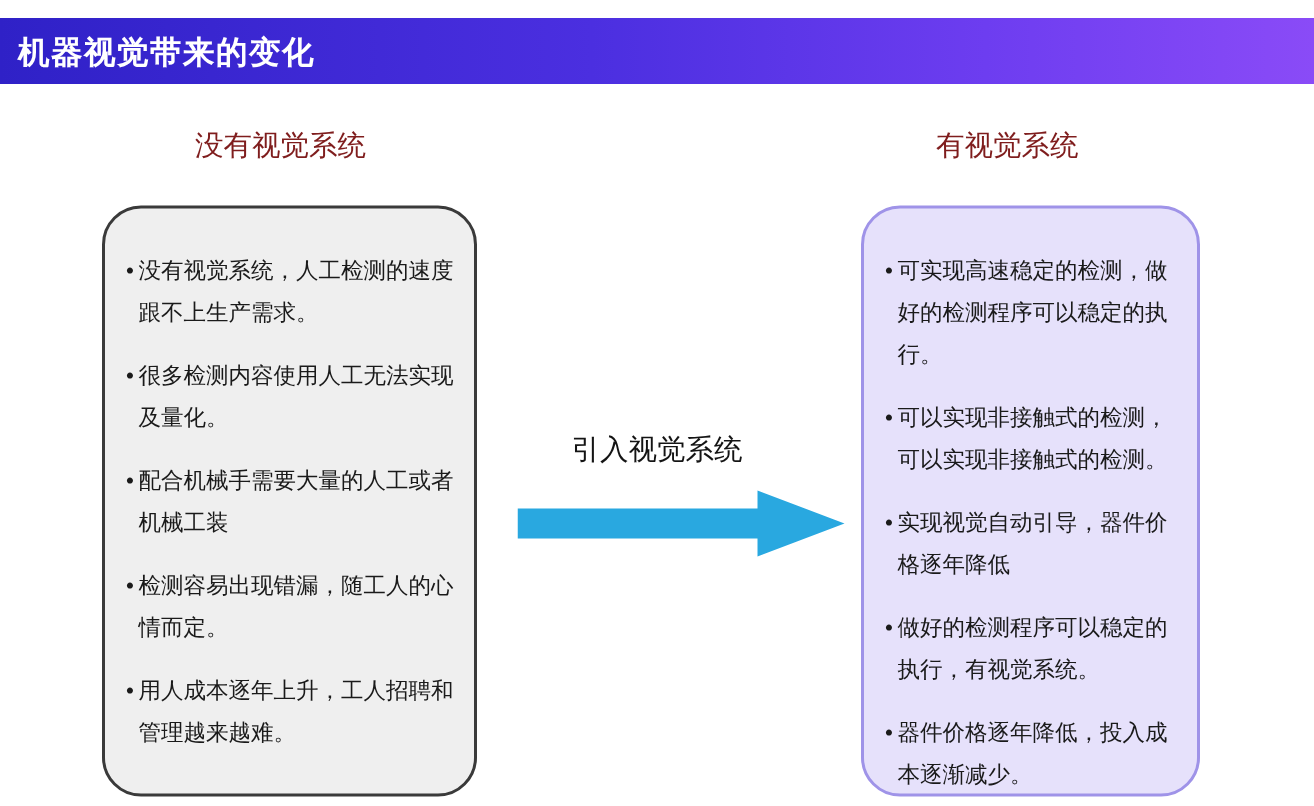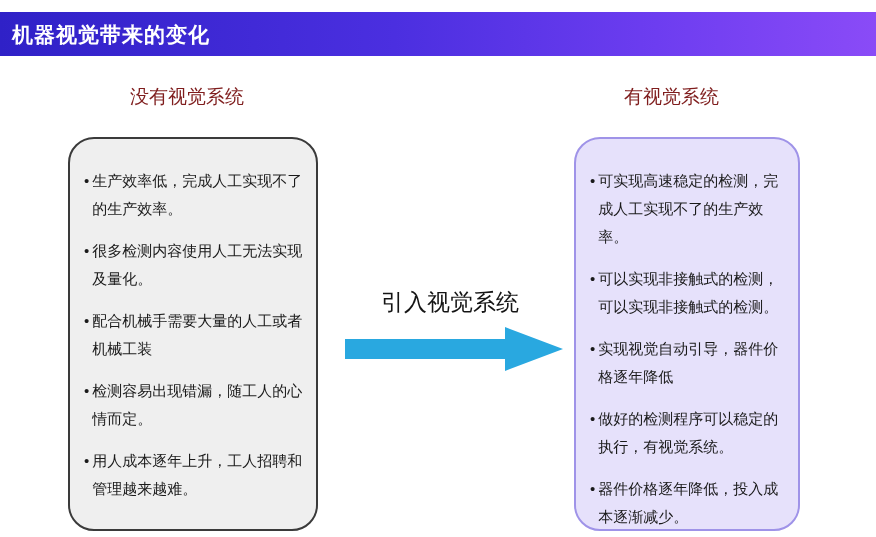--- a/index.html
+++ b/index.html
@@ -103,21 +103,21 @@
   }
   .bullet-text {
     flex: 1 1 auto;
   }
 
   
   .arrow-caption {
     position: absolute;
     left: 381px;
     top: 287px;
-    font-size: 23px;
+    font-size: 19px;
     color: #141414;
     white-space: nowrap;
     font-family: "Liberation Sans", sans-serif;
   }
   .arrow-wrap {
     position: absolute;
     left: 345px;
     top: 325px;
     width: 220px;
     height: 48px;
@@ -131,21 +131,21 @@
   <div class="title-text">机器视觉带来的变化</div>
 </div>
 
 <div class="col-heading" id="heading-left">没有视觉系统</div>
 <div class="col-heading" id="heading-right">有视觉系统</div>
 
 <div class="panel panel-left">
   <div class="bullet-list">
     <div class="bullet-item">
       <span class="bullet-dot">•</span>
-      <span class="bullet-text">生产效率低，完成人工实现不了的生产效率。</span>
+      <span class="bullet-text">没有视觉系统，人工检测的速度跟不上生产需求。</span>
     </div>
     <div class="bullet-item">
       <span class="bullet-dot">•</span>
       <span class="bullet-text">很多检测内容使用人工无法实现及量化。</span>
     </div>
     <div class="bullet-item">
       <span class="bullet-dot">•</span>
       <span class="bullet-text">配合机械手需要大量的人工或者机械工装</span>
     </div>
     <div class="bullet-item">
@@ -163,21 +163,21 @@
 <div class="arrow-wrap">
   <svg width="220" height="48" viewBox="0 0 220 48" xmlns="http://www.w3.org/2000/svg">
     <polygon points="0,14 160,14 160,2 218,24 160,46 160,34 0,34" fill="#29a8e0"></polygon>
   </svg>
 </div>
 
 <div class="panel panel-right">
   <div class="bullet-list">
     <div class="bullet-item">
       <span class="bullet-dot">•</span>
-      <span class="bullet-text">可实现高速稳定的检测，完成人工实现不了的生产效率。</span>
+      <span class="bullet-text">可实现高速稳定的检测，做好的检测程序可以稳定的执行。</span>
     </div>
     <div class="bullet-item">
       <span class="bullet-dot">•</span>
       <span class="bullet-text">可以实现非接触式的检测，可以实现非接触式的检测。</span>
     </div>
     <div class="bullet-item">
       <span class="bullet-dot">•</span>
       <span class="bullet-text">实现视觉自动引导，器件价格逐年降低</span>
     </div>
     <div class="bullet-item">

